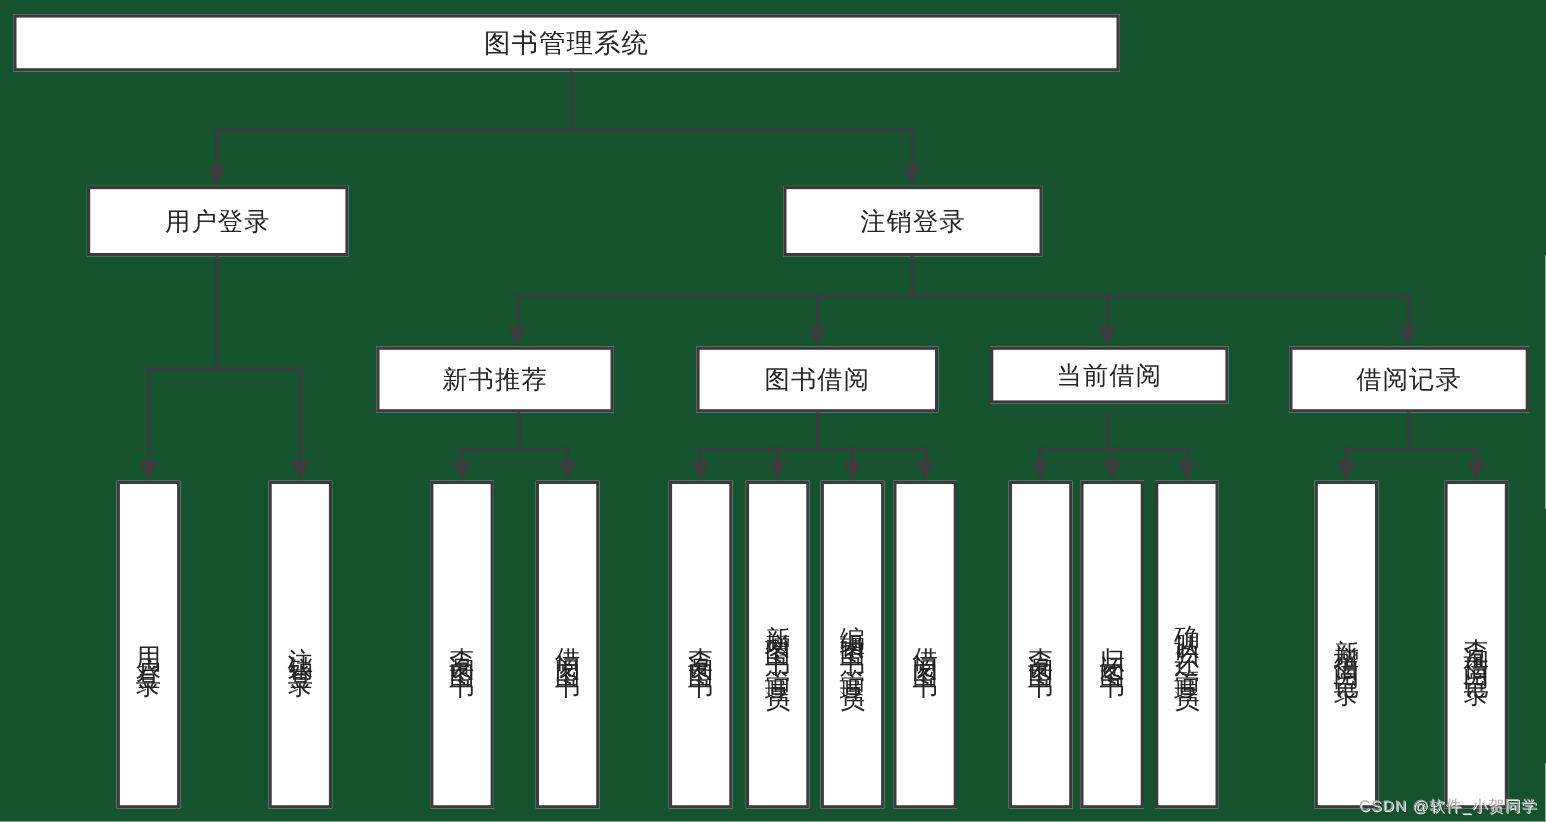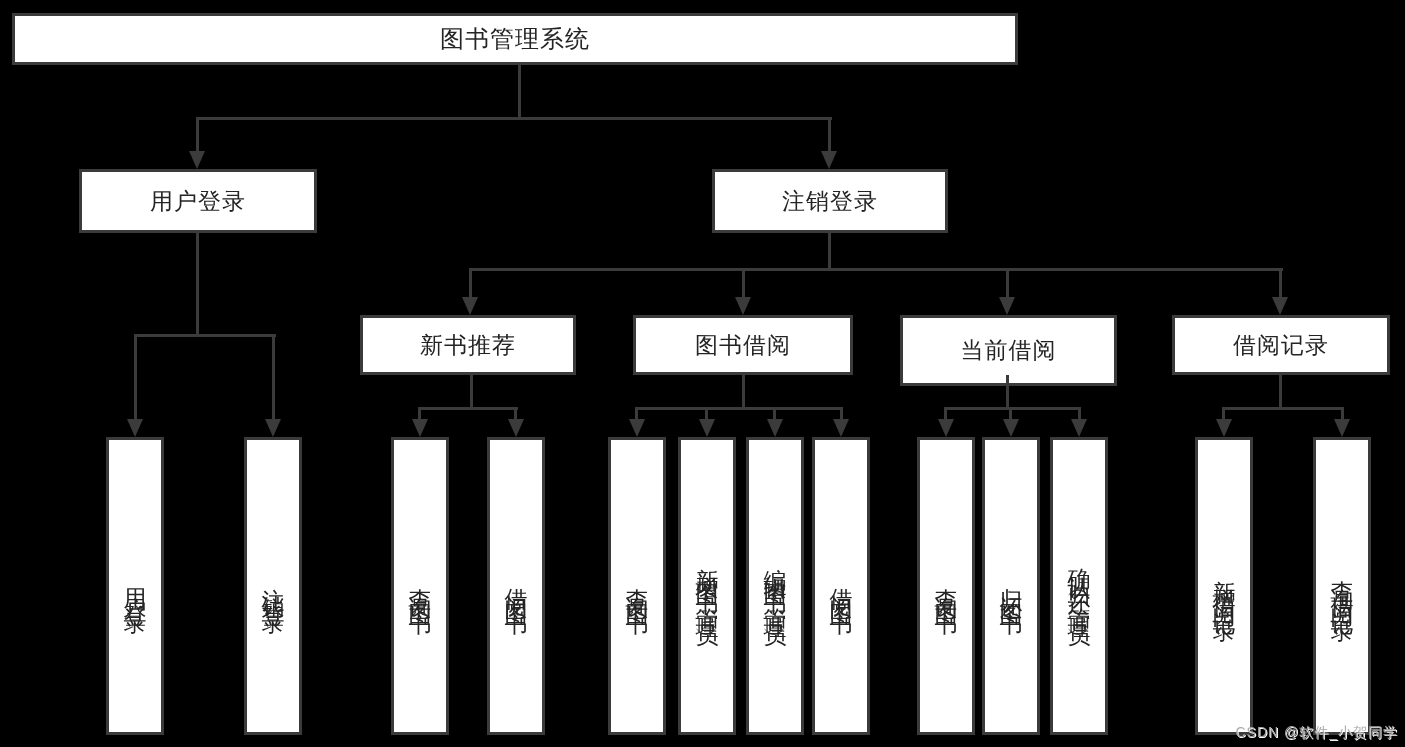--- a/index.html
+++ b/index.html
@@ -1,19 +1,19 @@
 <!DOCTYPE html>
 <html><head>
 <meta charset="utf-8">
 <style>
   html,body{margin:0;padding:0;background:#ffffff;}
   #canvas{
     position:relative;
     width:1405px;height:747px;
-    background:#000000;
+    background:#14532d;
     overflow:hidden;
     font-family:"Liberation Sans",sans-serif;
     color:#242424;
   }
   .box{
     position:absolute;
     box-sizing:border-box;
     border:3px solid #3b3b3b;
     background:#ffffff;
     display:flex;
@@ -81,23 +81,23 @@
   <i class="ln" style="left:469px;top:268px;width:814px;height:3px;"></i>
   <i class="ln" style="left:469px;top:268px;width:3px;height:33px;"></i>
   <i class="ar" style="left:462px;top:297px;"></i>
   <i class="ln" style="left:742px;top:268px;width:3px;height:33px;"></i>
   <i class="ar" style="left:735px;top:297px;"></i>
   <i class="ln" style="left:1006px;top:268px;width:3px;height:33px;"></i>
   <i class="ar" style="left:999px;top:297px;"></i>
   <i class="ln" style="left:1279px;top:268px;width:3px;height:33px;"></i>
   <i class="ar" style="left:1272px;top:297px;"></i>
 
-  <div class="box h" style="left:360px;top:315px;width:216px;height:60px;">新书推荐</div>
+  <div class="box h" style="left:342px;top:315px;width:216px;height:60px;">新书推荐</div>
   <div class="box h" style="left:633px;top:315px;width:220px;height:60px;">图书借阅</div>
-  <div class="box h" style="left:900px;top:315px;width:217px;height:71px;">当前借阅</div>
+  <div class="box h" style="left:900px;top:315px;width:217px;height:52px;">当前借阅</div>
   <div class="box h" style="left:1172px;top:315px;width:218px;height:60px;">借阅记录</div>
 
   <i class="ln" style="left:470px;top:375px;width:3px;height:34px;"></i>
   <i class="ln" style="left:418px;top:407px;width:100px;height:3px;"></i>
   <i class="ln" style="left:418px;top:407px;width:3px;height:16px;"></i>
   <i class="ar" style="left:412px;top:419px;"></i>
   <i class="ln" style="left:514px;top:407px;width:3px;height:16px;"></i>
   <i class="ar" style="left:508px;top:419px;"></i>
 
   <i class="ln" style="left:742px;top:375px;width:3px;height:34px;"></i>

